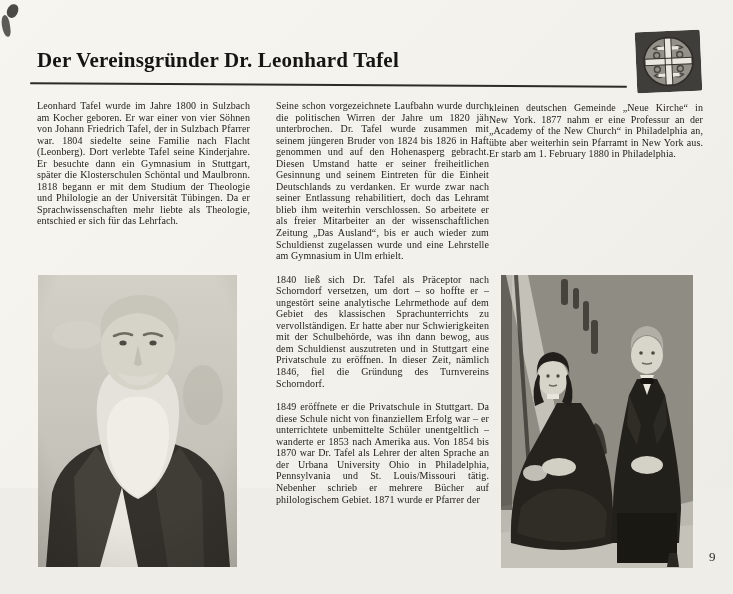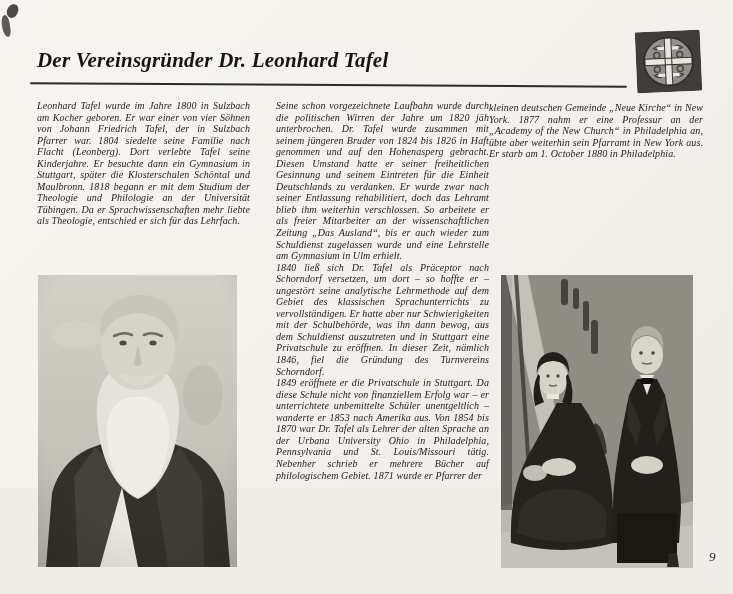--- a/index.html
+++ b/index.html
@@ -6,21 +6,20 @@
   html,body { width:733px; height:594px; }
   body {
     font-family:"Liberation Serif","DejaVu Serif",serif;
     background:#efede8;
     overflow:hidden;
   }
   .page {
     position:relative; width:733px; height:488px;
     background:linear-gradient(135deg,#f7f5f0 0%,#f3f1ec 55%,#eeece6 100%);
     color:#23211d;
-    font-style:italic;
   }
   .smudge { position:absolute; background:#4b4a46; }
   .smudge1 { left:7px; top:4px; width:11px; height:14px; border-radius:60% 40% 55% 45%; transform:rotate(12deg); }
   .smudge2 { left:2px; top:15px; width:8px; height:22px; border-radius:50% 50% 40% 60%; transform:rotate(-8deg); opacity:.9; }
   .title {
     position:absolute; left:37px; top:48px;
     font-size:21px; font-weight:700; letter-spacing:.2px; color:#161513;
     white-space:nowrap;
   }
   .rule {
@@ -30,21 +29,21 @@
   .logo {
     position:absolute; left:636px; top:31px; width:65px; height:61px;
     transform:rotate(-2.5deg);
   }
   .col {
     position:absolute; top:100px;
     font-size:10px; line-height:11.55px; text-align:justify;
     color:#24221e; letter-spacing:.1px;
     -webkit-hyphens:auto; hyphens:auto;
   }
-  .col p + p { margin-top:0; }
+  .col p + p { margin-top:12px; }
   .col1 { left:37px;  width:213px; }
   .col2 { left:276px; width:213px; }
   .col3 { left:489px; width:214px; top:102px; }
   .photo { position:absolute; line-height:0; }
   .photo svg { display:block; }
   .photo-left  { left:38px;  top:275px; width:199px; height:292px; }
   .photo-right { left:501px; top:275px; width:192px; height:293px; }
   .page-number {
     position:absolute; left:709px; top:549px;
     font-size:13px; color:#2a2926;
@@ -89,21 +88,21 @@
     <p>Leonhard Tafel wurde im Jahre 1800 in Sulzbach am Kocher geboren. Er war einer von vier Söhnen von Johann Friedrich Tafel, der in Sulzbach Pfarrer war. 1804 siedelte seine Familie nach Flacht (Leonberg). Dort verlebte Tafel seine Kinderjahre. Er besuchte dann ein Gymnasium in Stuttgart, später die Klosterschulen Schöntal und Maulbronn. 1818 begann er mit dem Studium der Theologie und Philologie an der Universität Tübingen. Da er Sprachwissenschaften mehr liebte als Theologie, entschied er sich für das Lehrfach.</p>
   </div>
 
   <div class="col col2">
     <p>Seine schon vorgezeichnete Laufbahn wurde durch die politischen Wirren der Jahre um 1820 jäh unterbrochen. Dr. Tafel wurde zusammen mit seinem jüngeren Bruder von 1824 bis 1826 in Haft genommen und auf den Hohenasperg gebracht. Diesen Umstand hatte er seiner freiheitlichen Gesinnung und seinem Eintreten für die Einheit Deutschlands zu verdanken. Er wurde zwar nach seiner Entlassung rehabilitiert, doch das Lehramt blieb ihm weiterhin verschlossen. So arbeitete er als freier Mitarbeiter an der wissenschaftlichen Zeitung „Das Ausland“, bis er auch wieder zum Schuldienst zugelassen wurde und eine Lehrstelle am Gymnasium in Ulm erhielt.</p>
     <p>1840 ließ sich Dr. Tafel als Präceptor nach Schorndorf versetzen, um dort – so hoffte er – ungestört seine analytische Lehrmethode auf dem Gebiet des klassischen Sprachunterrichts zu vervollständigen. Er hatte aber nur Schwierigkeiten mit der Schulbehörde, was ihn dann bewog, aus dem Schuldienst auszutreten und in Stuttgart eine Privatschule zu eröffnen. In dieser Zeit, nämlich 1846, fiel die Gründung des Turnvereins Schorndorf.</p>
     <p>1849 eröffnete er die Privatschule in Stuttgart. Da diese Schule nicht von finanziellem Erfolg war – er unterrichtete unbemittelte Schüler unentgeltlich – wanderte er 1853 nach Amerika aus. Von 1854 bis 1870 war Dr. Tafel als Lehrer der alten Sprache an der Urbana University Ohio in Philadelphia, Pennsylvania und St. Louis/Missouri tätig. Nebenher schrieb er mehrere Bücher auf philologischem Gebiet. 1871 wurde er Pfarrer der</p>
   </div>
 
   <div class="col col3">
-    <p>kleinen deutschen Gemeinde „Neue Kirche“ in New York. 1877 nahm er eine Professur an der „Academy of the New Church“ in Philadelphia an, übte aber weiterhin sein Pfarramt in New York aus. Er starb am 1. October 1880 in Philadelphia.</p>
+    <p>kleinen deutschen Gemeinde „Neue Kirche“ in New York. 1877 nahm er eine Professur an der „Academy of the New Church“ in Philadelphia an, übte aber weiterhin sein Pfarramt in New York aus. Er starb am 1. February 1880 in Philadelphia.</p>
   </div>
 
   <div class="photo photo-left">
     <svg viewBox="0 0 199 292" width="199" height="292" preserveAspectRatio="none">
       <defs>
         <linearGradient id="lpbg" x1="0" y1="0" x2="0" y2="1">
           <stop offset="0" stop-color="#d3d0c7"></stop>
           <stop offset=".5" stop-color="#c8c5bc"></stop>
           <stop offset="1" stop-color="#bcb9b0"></stop>
         </linearGradient>

